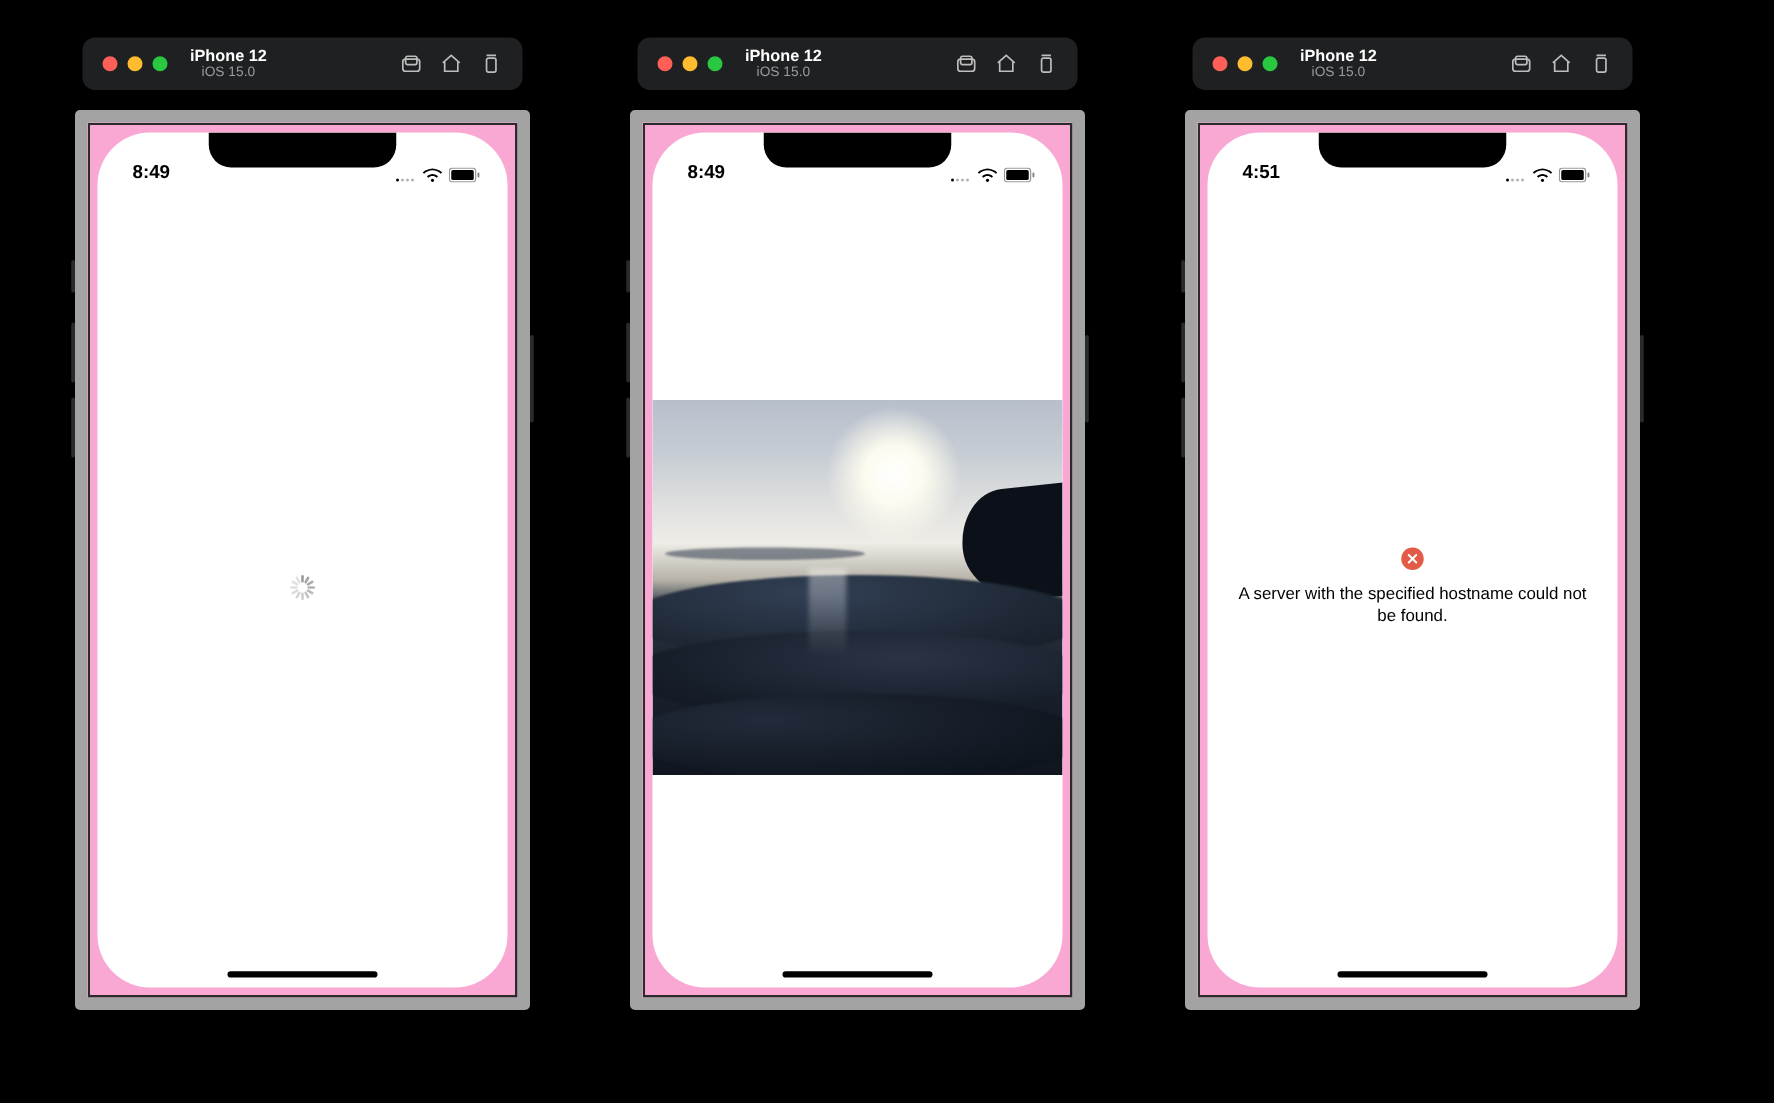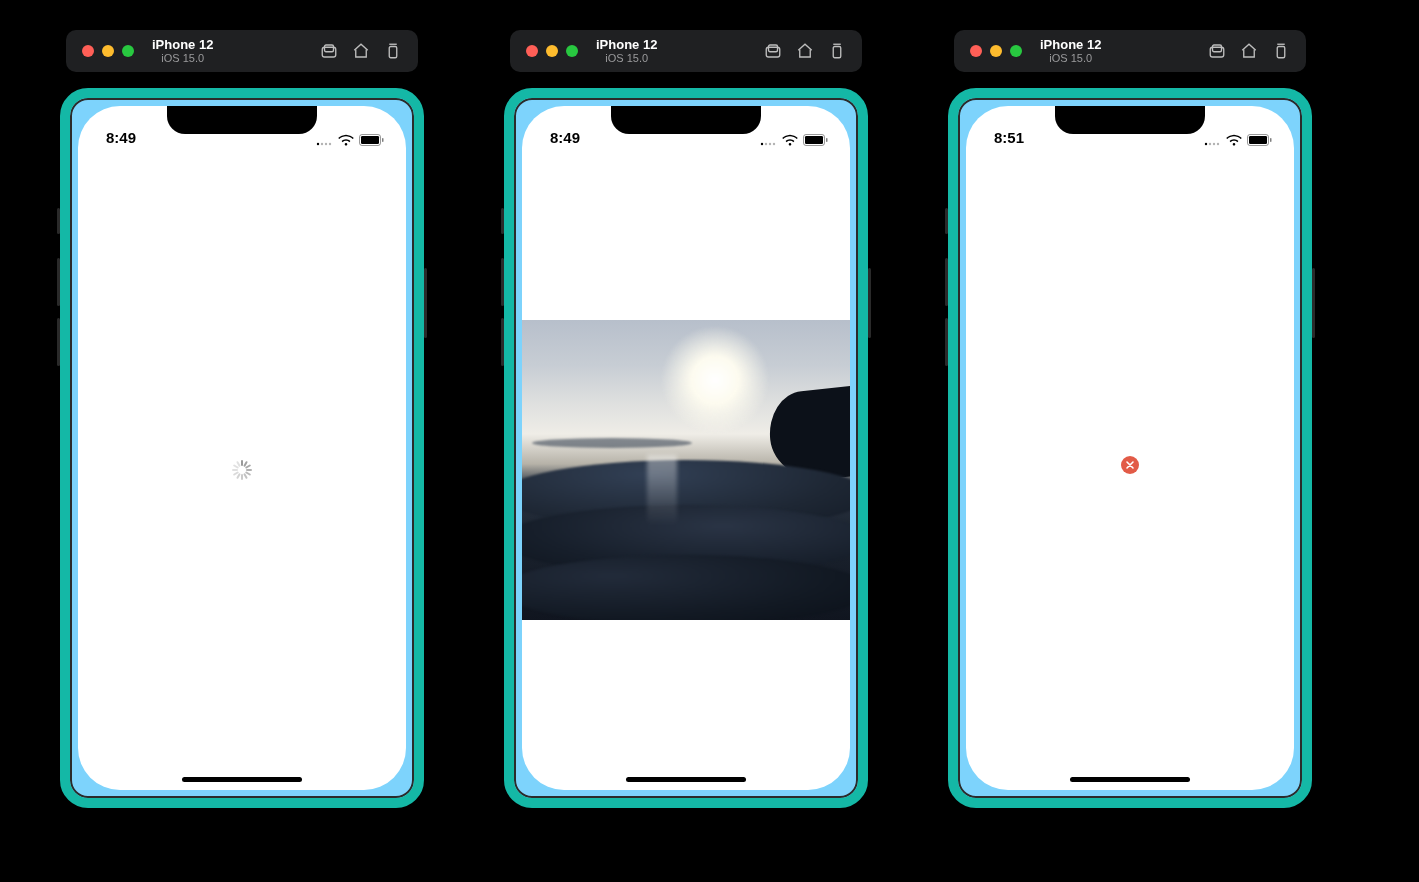--- a/index.html
+++ b/index.html
@@ -61,23 +61,23 @@
     align-items: center;
     color: #bdbdbd;
   }
   .bar-icons svg { width: 18px; height: 18px; display:block; }
 
   
   .phone {
     margin-top: 16px;
     width: 344px;
     height: 700px;
-    background: #7dd3fc;
-    border: 10px solid #14b8a6;
-    border-radius: 28px;
+    background: #f9a8d4;
+    border: 10px solid #a3a3a3;
+    border-radius: 4px;
     position: relative;
     box-shadow: inset 0 0 0 2px #2b2b2b;
   }
   .screen {
     position: absolute;
     inset: 8px;
     background: #fff;
     border-radius: 42px;
     overflow: hidden;
   }
@@ -423,21 +423,21 @@
       </div>
     </div>
     <div class="phone">
       <span class="sidebtn" style="left:-13px; top:110px; width:3px; height:26px;"></span>
       <span class="sidebtn" style="left:-13px; top:160px; width:3px; height:48px;"></span>
       <span class="sidebtn" style="left:-13px; top:220px; width:3px; height:48px;"></span>
       <span class="sidebtn" style="right:-13px; top:170px; width:3px; height:70px;"></span>
       <div class="screen">
         <div class="notch"></div>
         <div class="statusbar">
-          <span>8:51</span>
+          <span>4:51</span>
           <span class="right">
             <span>
               <svg width="17" height="11" viewBox="0 0 17 11">
                   <circle cx="2" cy="9" r="1.2" fill="#000"></circle>
                   <circle cx="6" cy="9" r="1.2" fill="#000" opacity=".3"></circle>
                   <circle cx="10" cy="9" r="1.2" fill="#000" opacity=".3"></circle>
                   <circle cx="14" cy="9" r="1.2" fill="#000" opacity=".3"></circle>
                 </svg>
             </span>
             <span>
@@ -453,19 +453,20 @@
                 </svg>
             </span>
           </span>
         </div>
         <div class="content">
           <div class="err-icon">
             <svg viewBox="0 0 10 10" stroke="#fff" stroke-width="1.6" stroke-linecap="round">
                 <path d="M2 2l6 6M8 2l-6 6"></path>
               </svg>
           </div>
+          <div class="err-text">A server with the specified hostname could not be found.</div>
         </div>
         <div class="home-indicator"></div>
       </div>
     </div>
   </div>
 
 </div>
 
 </body></html>

